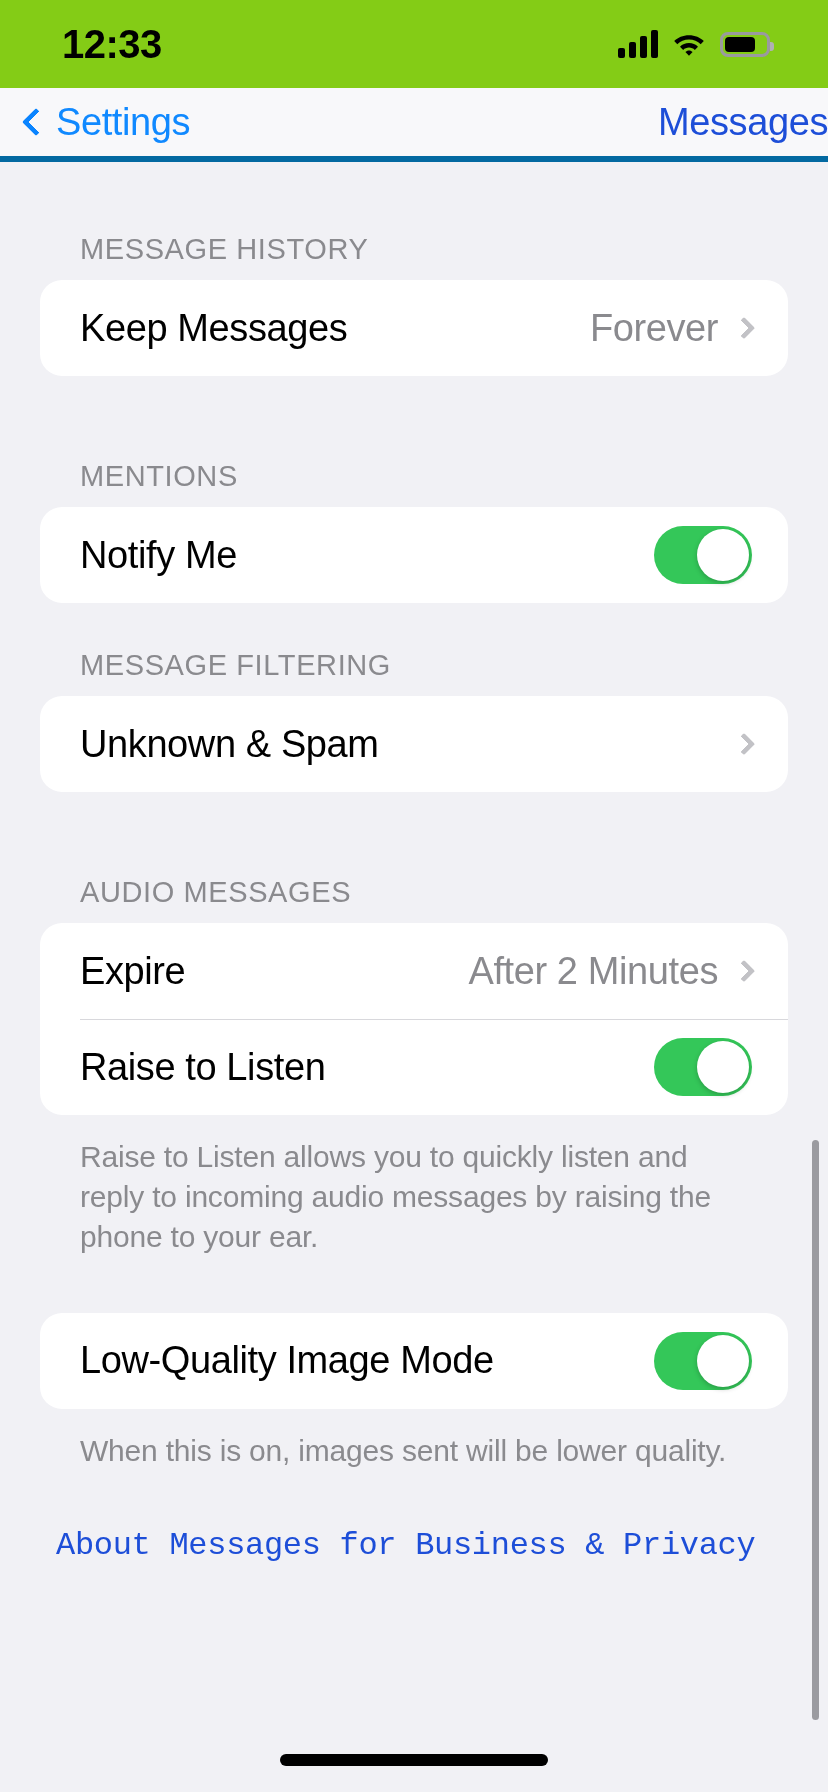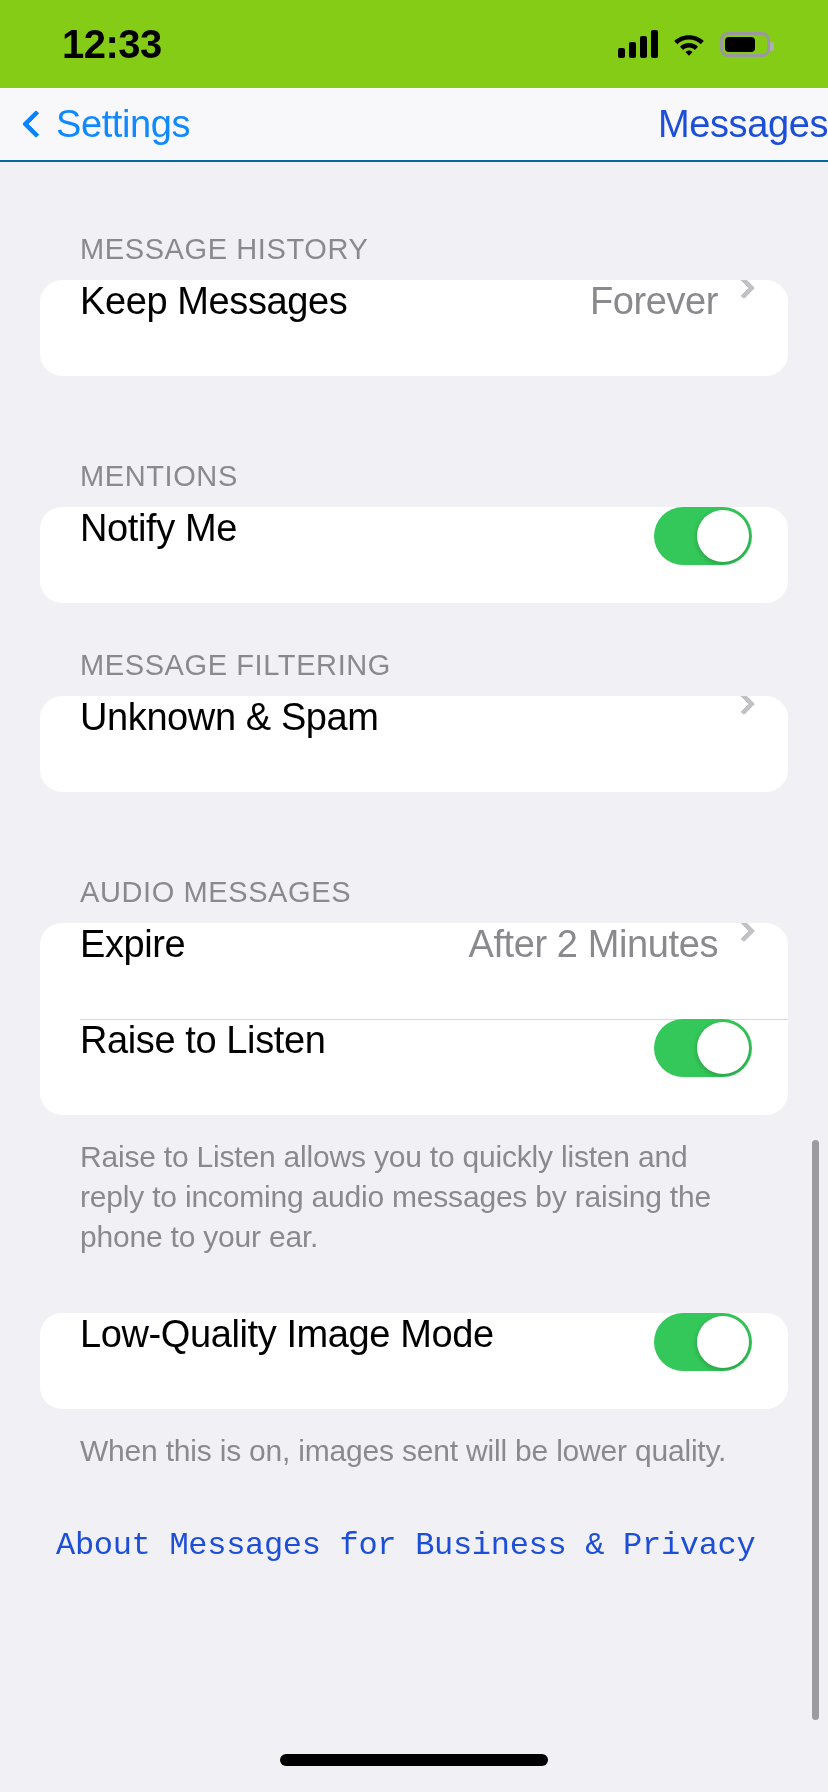--- a/index.html
+++ b/index.html
@@ -37,21 +37,21 @@
   .battery .lvl { height:100%; background:#000; border-radius:4px; }
   .battery::after {
     content:""; position:absolute; right:-7px; top:7px;
     width:4px; height:9px; background:#b0b0b4; border-radius:0 3px 3px 0;
   }
 
   
   .navbar {
     position:absolute; top:88px; left:0; width:828px; height:74px;
     background:#F8F8FA;
-    border-bottom:2px solid #0369a1;
+    border-bottom:6px solid #0369a1;
     display:flex; align-items:center;
   }
   .back {
     position:absolute; left:26px; display:flex; align-items:center; gap:10px;
     color:#0A84FF; cursor:pointer;
   }
   .back .chev {
     width:20px; height:20px;
     border-left:5px solid #0A84FF; border-bottom:5px solid #0A84FF;
     transform:rotate(45deg); border-radius:2px;
@@ -71,21 +71,21 @@
   }
   .group-footer {
     font-size:30px; color:#8A8A8E; line-height:1.33;
     padding:22px 72px 0 80px; letter-spacing:-0.2px;
   }
   .card {
     background:#FFFFFF; border-radius:22px;
     margin:0 40px; overflow:hidden;
   }
   .row {
-    height:96px; display:flex; 
+    height:96px; display:flex; align-items:center;
     padding:0 36px 0 40px; position:relative;
   }
   .row + .row::before {
     content:""; position:absolute; top:0; left:40px; right:0; height:1px;
     background:#D8D8DC;
   }
   .row-label { font-size:38px; color:#000; letter-spacing:-0.4px; flex:1; }
   .row-value { font-size:38px; color:#8A8A8E; letter-spacing:-0.4px; margin-right:18px; }
   .chev-right {
     width:16px; height:16px;

